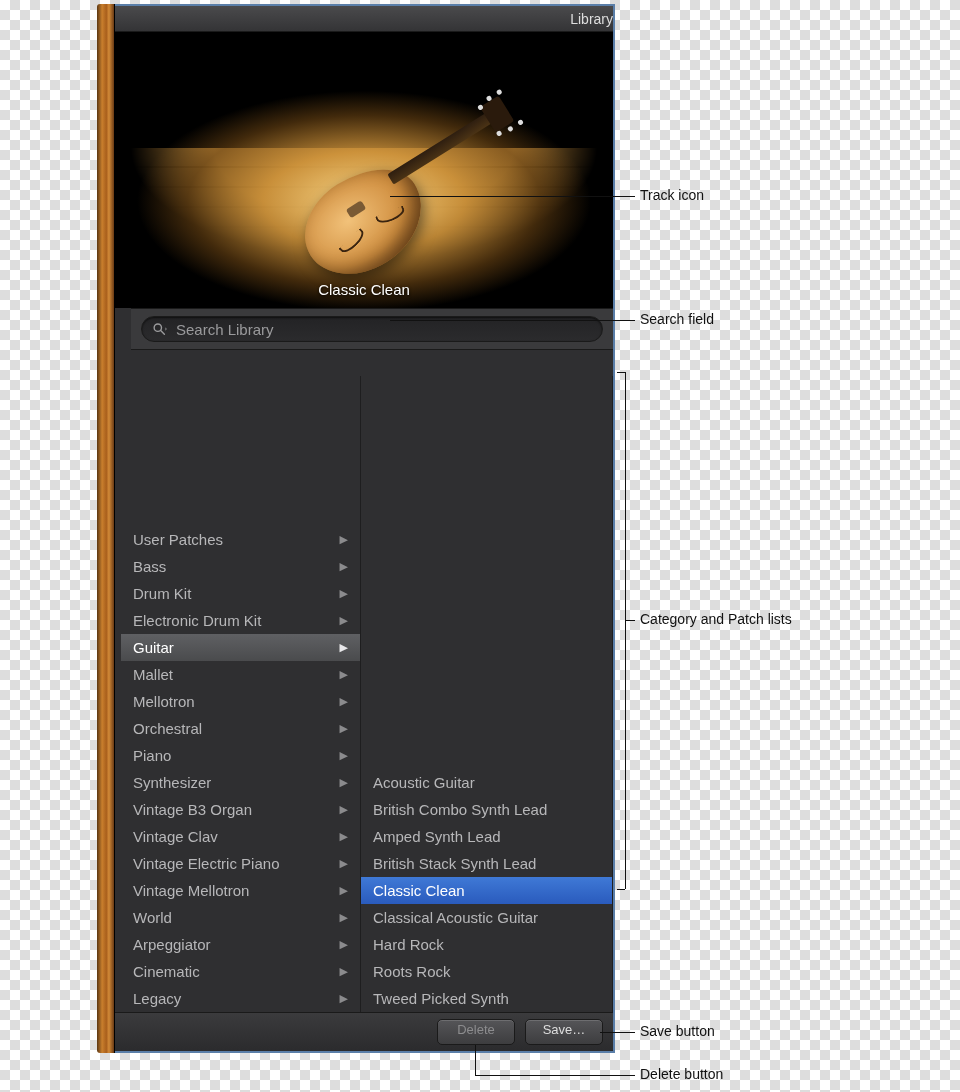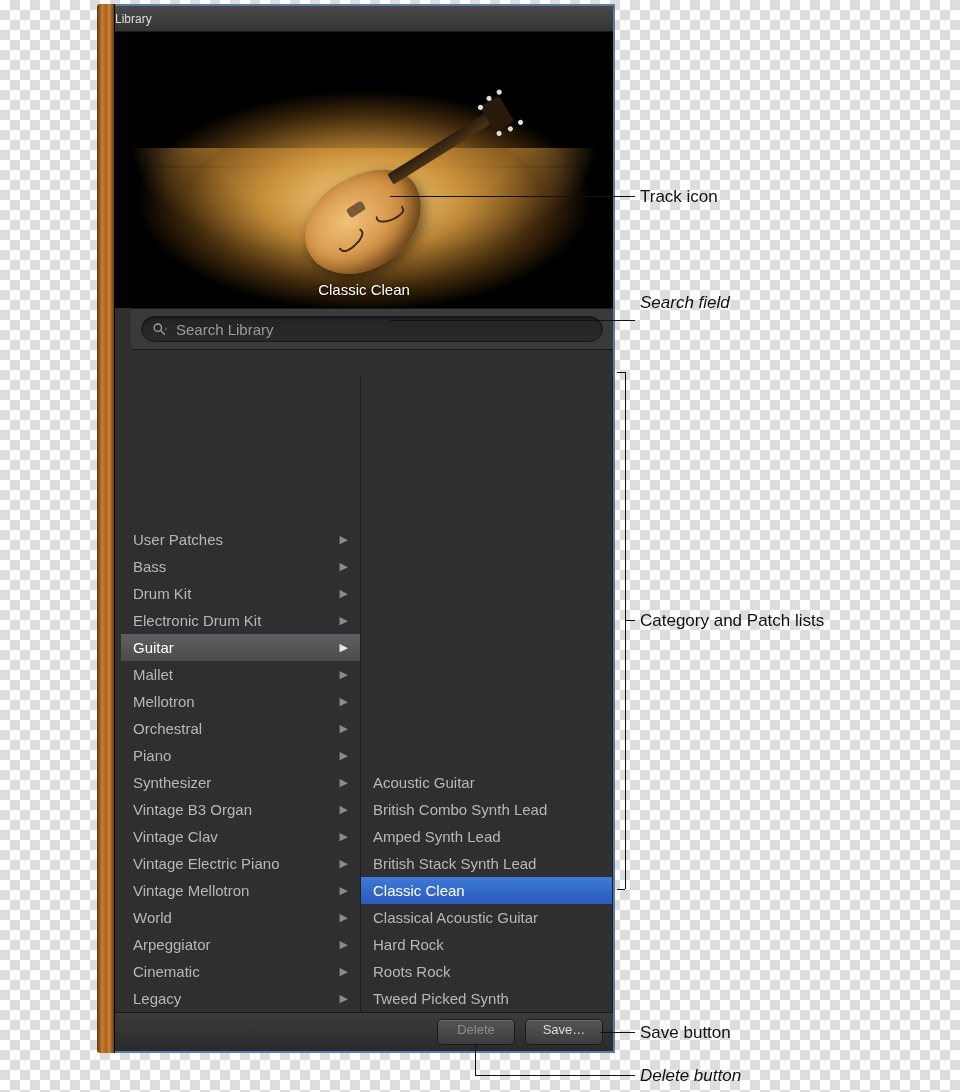--- a/index.html
+++ b/index.html
@@ -32,22 +32,22 @@
     border: 2px solid #5a7ea8;
     border-left: none;
     display: flex;
     flex-direction: column;
     overflow: hidden;
   }
   .panel-header {
     height: 26px;
     background: linear-gradient(#4a4a4c, #343436);
     color: #ddd;
-    font-size: 12px;
-    text-align: left;
+    font-size: 14px;
+    text-align: right;
     line-height: 26px;
     border-bottom: 1px solid #1a1a1a;
   }
   .stage {
     height: 276px;
     position: relative;
     background: #000;
     overflow: hidden;
   }
   .spotlight {
@@ -238,21 +238,21 @@
     font-size: 13px;
     line-height: 20px;
     text-align: center;
     box-shadow: inset 0 1px 0 rgba(255,255,255,0.15);
     cursor: default;
   }
   .btn.dim { color: #8c8c8e; }
   
   .callout {
     position: absolute;
-    font-size: 17px;
+    font-size: 14px;
     color: #111;
     white-space: nowrap;
   }
   .lead {
     position: absolute;
     height: 1px;
     background: #111;
   }
   .bar-v {
     position: absolute;
@@ -411,26 +411,26 @@
   <div class="footer">
     <div class="btn dim">Delete</div>
     <div class="btn">Save…</div>
   </div>
 </div>
 
 <div class="lead" style="left:390px; top:196px; width:245px;"></div>
 <div class="callout" style="left:640px; top:187px;">Track icon</div>
 
 <div class="lead" style="left:390px; top:320px; width:245px;"></div>
-<div class="callout" style="left:640px; top:293px;font-style:italic;">Search field</div>
+<div class="callout" style="left:640px; top:311px;">Search field</div>
 
 <div class="bar-v" style="left:625px; top:372px; height:517px;"></div>
 <div class="lead" style="left:617px; top:372px; width:8px;"></div>
 <div class="lead" style="left:617px; top:889px; width:8px;"></div>
 <div class="lead" style="left:625px; top:620px; width:10px;"></div>
 <div class="callout" style="left:640px; top:611px;">Category and Patch lists</div>
 
 <div class="lead" style="left:600px; top:1032px; width:35px;"></div>
 <div class="callout" style="left:640px; top:1023px;">Save button</div>
 
 <div class="bar-v" style="left:475px; top:1045px; height:30px;"></div>
 <div class="lead" style="left:475px; top:1075px; width:160px;"></div>
-<div class="callout" style="left:640px; top:1066px;font-style:italic;">Delete button</div>
+<div class="callout" style="left:640px; top:1066px;">Delete button</div>
 
 </body></html>

